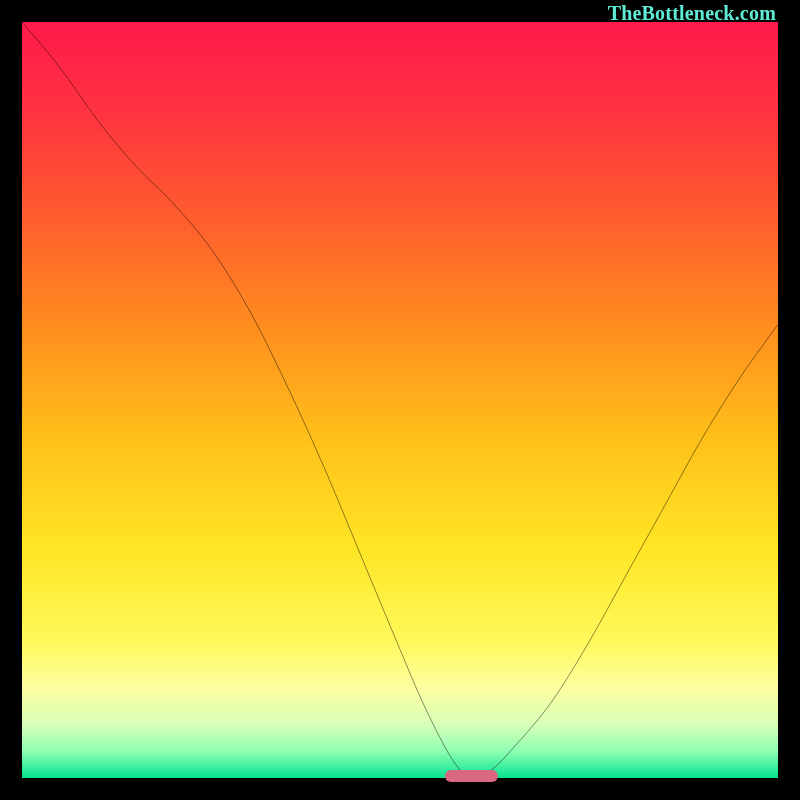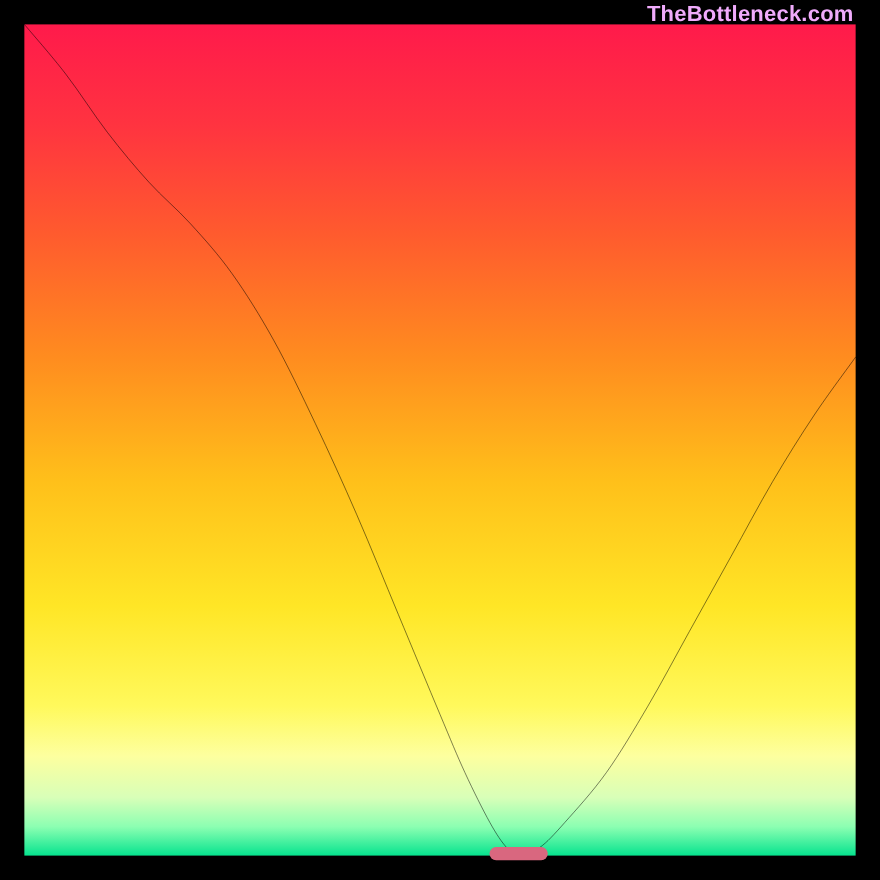--- a/index.html
+++ b/index.html
@@ -29,24 +29,24 @@
     position: absolute;
     left: 0;
     top: 0;
     width: 100%;
     height: 100%;
   }
   .watermark {
     position: absolute;
     right: 24px;
     top: 2px;
-    font-family: Liberation Sans, sans-serif;
+    font-family: Liberation Serif, serif;
     font-size: 20px;
     font-weight: 600;
-    color: #f0abfc;
+    color: #5eead4;
     letter-spacing: 0.2px;
   }
   svg.curve {
     position: absolute;
     left: 0;
     top: 0;
     width: 100%;
     height: 100%;
     overflow: visible;
   }

